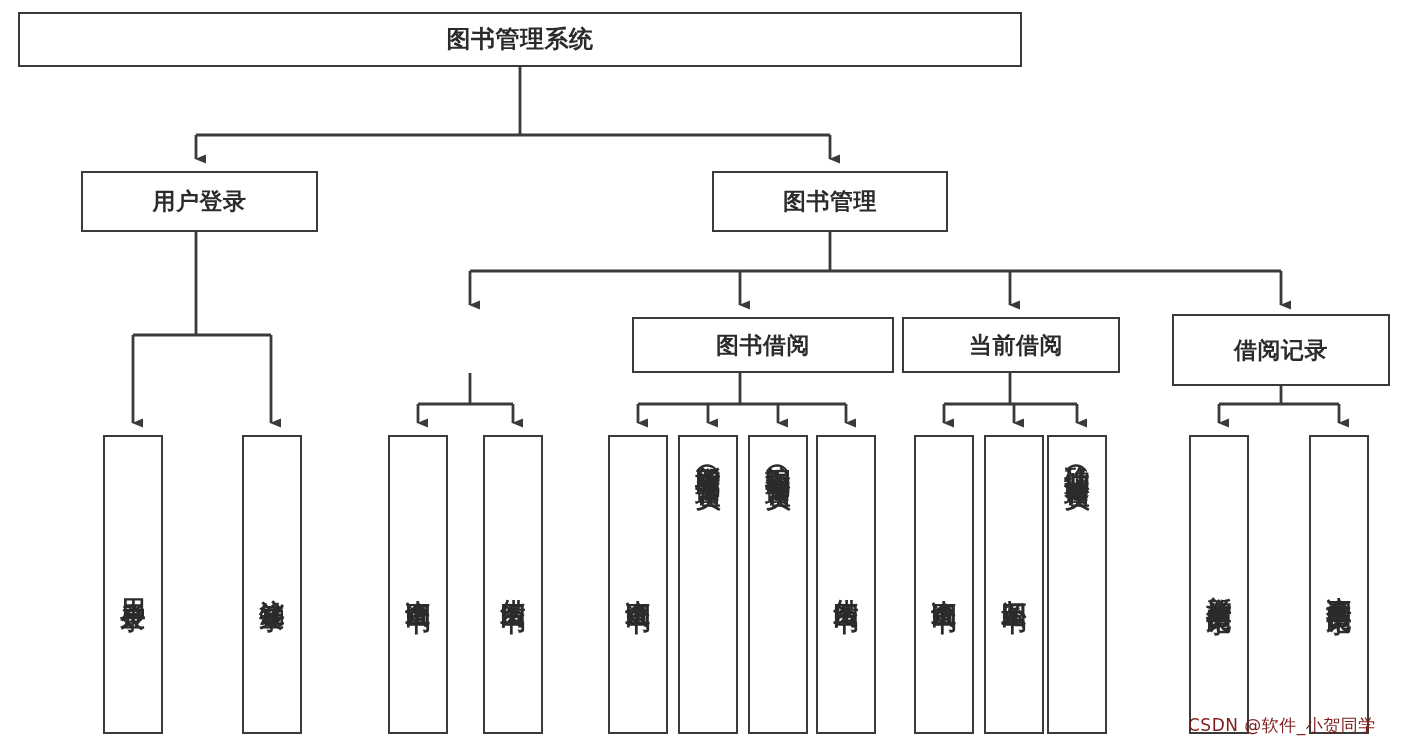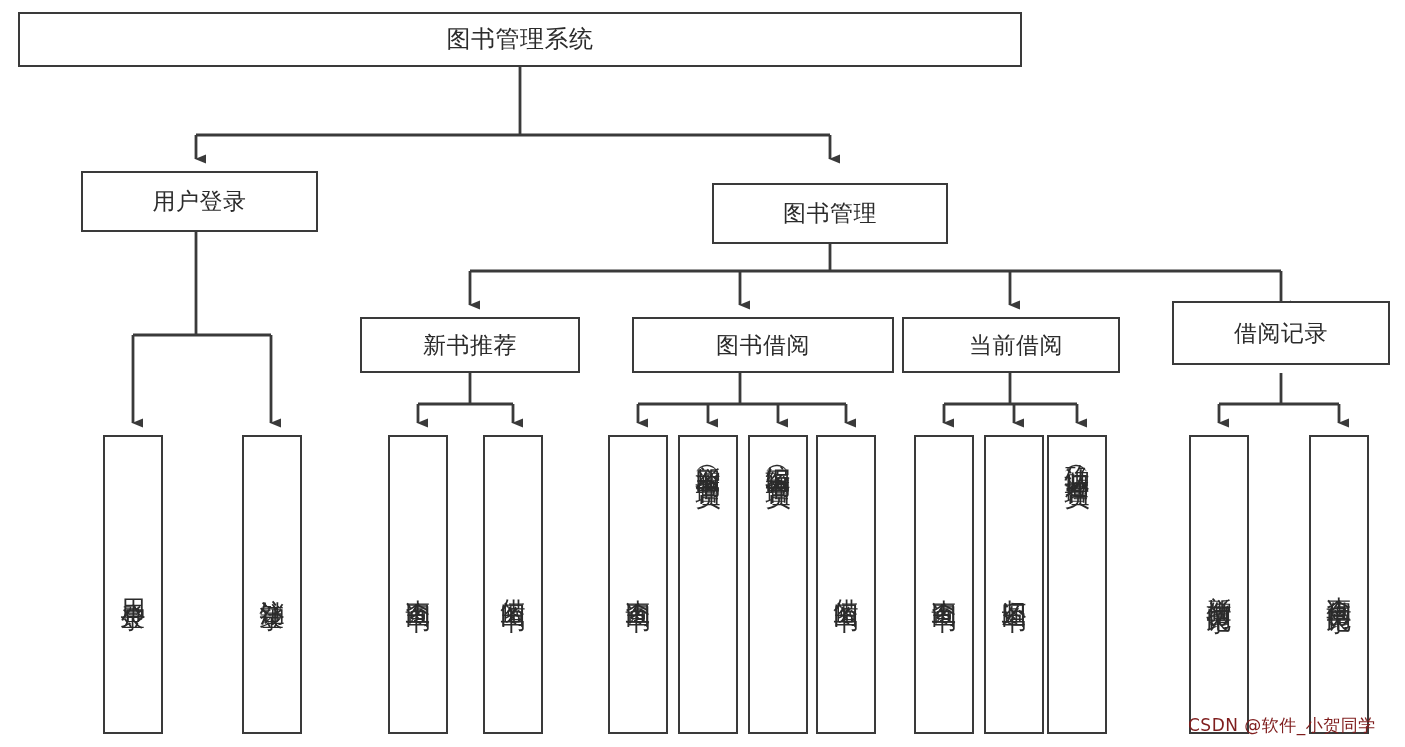--- a/index.html
+++ b/index.html
@@ -33,20 +33,21 @@
     display: flex;
     align-items: center;
     justify-content: center;
     color: #2b2b2b;
   }
   .node-label {
     display: block;
     text-align: center;
     line-height: 1.05;
     white-space: nowrap;
+    font-weight: bold;
   }
   
   .node.horiz .node-label {
     font-size: 23px;
     letter-spacing: 0.5px;
   }
   .node.root .node-label {
     font-size: 24px;
   }
   
@@ -133,34 +134,31 @@
     </g>
   </svg>
 
   <div class="node root horiz" style="left:18px; top:12px; width:1004px; height:55px;">
     <span class="node-label">图书管理系统</span>
   </div>
 
   <div class="node horiz" style="left:81px; top:171px; width:237px; height:61px;">
     <span class="node-label">用户登录</span>
   </div>
-  <div class="node horiz" style="left:712px; top:183px; width:236px; height:61px;">
+  <div class="node horiz" style="left:712px; top:171px; width:236px; height:61px;">
     <span class="node-label">图书管理</span>
   </div>
 
-  <div class="node horiz" style="left:360px; top:317px; width:220px; height:56px;">
-    <span class="node-label">新书推荐</span>
-  </div>
   <div class="node horiz" style="left:632px; top:317px; width:262px; height:56px;">
     <span class="node-label">图书借阅</span>
   </div>
   <div class="node horiz" style="left:902px; top:317px; width:218px; height:56px;padding-left:10px;">
     <span class="node-label">当前借阅</span>
   </div>
-  <div class="node horiz" style="left:1172px; top:301px; width:218px; height:64px;">
+  <div class="node horiz" style="left:1172px; top:314px; width:218px; height:72px;">
     <span class="node-label">借阅记录</span>
   </div>
 
   <div class="node leaf centered" style="left:103px; top:435px; width:60px; height:299px;">
     <span class="node-label">用户登录</span>
   </div>
   <div class="node leaf centered" style="left:242px; top:435px; width:60px; height:299px;">
     <span class="node-label">注销登录</span>
   </div>
 

